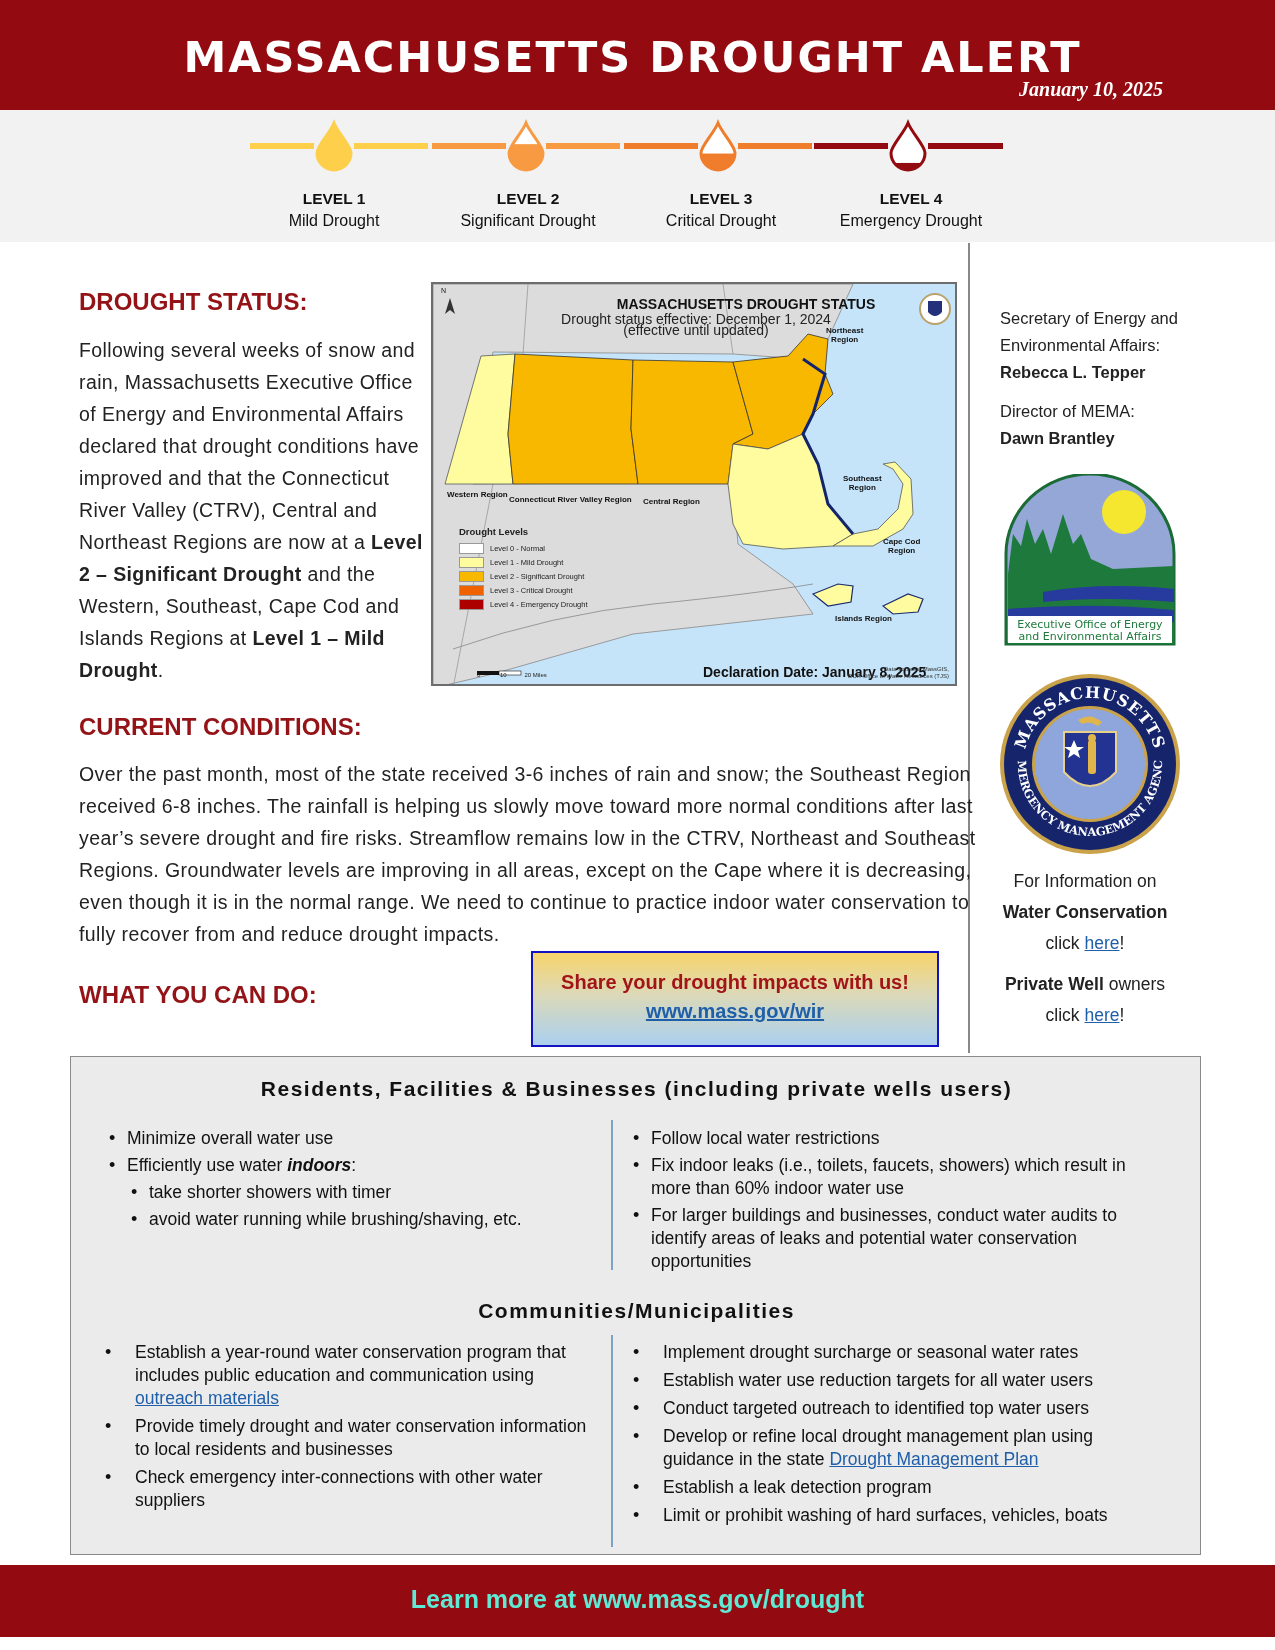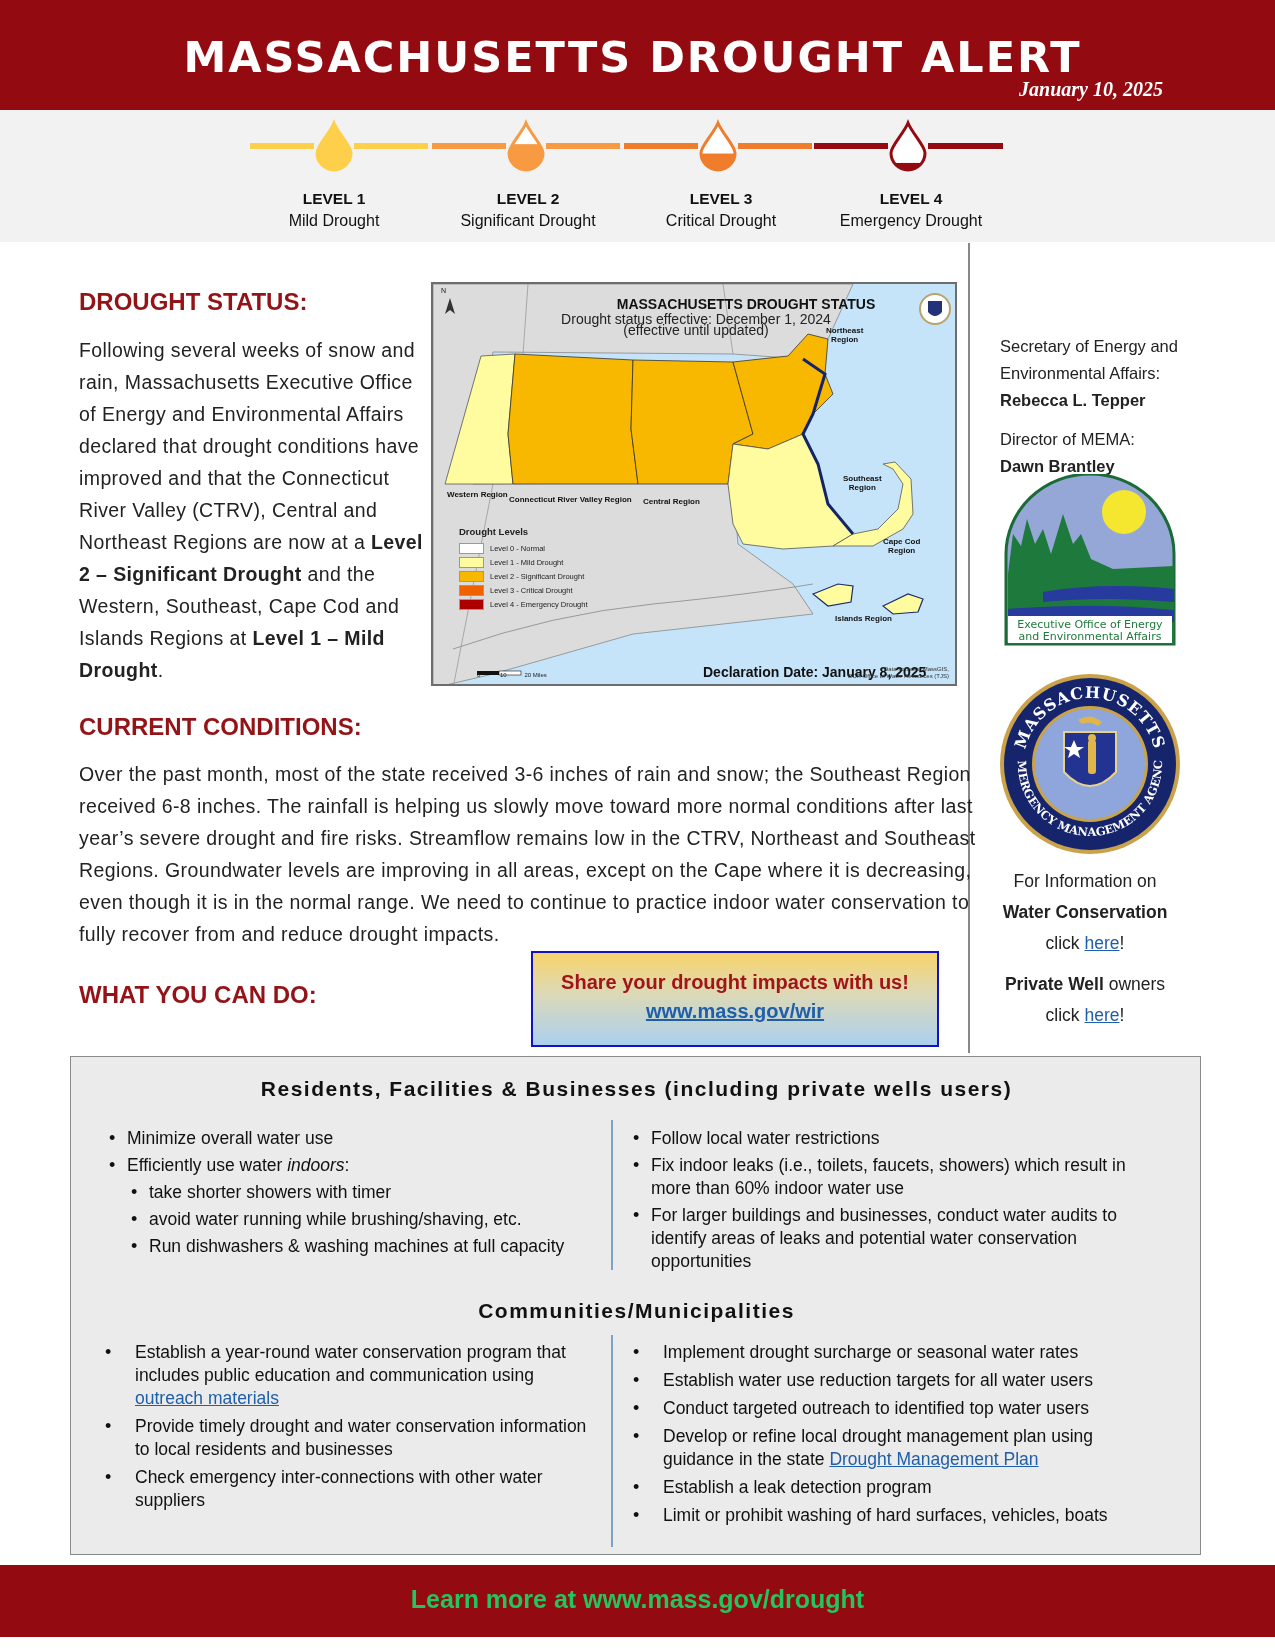--- a/index.html
+++ b/index.html
@@ -56,25 +56,25 @@
   
   .action { position: absolute; left: 70px; top: 1056px; width: 1131px; height: 499px; background: #ebebeb; border: 1.5px solid #8a8a8a; }
   .box-head { position: absolute; left: 0; width: 1131px; text-align: center; font-weight: bold; font-size: 21px; letter-spacing: 1.5px; color: #111; }
   .col-div { position: absolute; width: 2px; background: #7ea1c7; }
   ul.blist { position: absolute; list-style: none; font-size: 17.5px; line-height: 23px; color: #111; }
   ul.blist li { position: relative; padding-left: 18px; margin-bottom: 4px; }
   ul.blist li::before { content: "\2022"; position: absolute; left: 0; top: 0; font-size: 18px; }
   ul.blist li.sub { margin-left: 22px; }
   ul.blist.wide li { padding-left: 30px; margin-bottom: 5px; }
   ul.blist.wide li::before { left: 0; }
-  ul.blist i b, ul.blist b i { font-weight: normal; font-style: italic; }
+  ul.blist i b, ul.blist b i { font-weight: bold; font-style: italic; }
 
   
   .footer { position: absolute; left: 0; top: 1565px; width: 1275px; height: 72px; background: #930b10; }
-  .footer-text { position: absolute; left: 0; width: 1275px; top: 20px; text-align: center; color: #22c55e; font-weight: bold; font-size: 25px; }
+  .footer-text { position: absolute; left: 0; width: 1275px; top: 20px; text-align: center; color: #5eead4; font-weight: bold; font-size: 25px; }
 </style>
 </head>
 <body>
 
 <div class="header">
   <div class="header-title">MASSACHUSETTS DROUGHT ALERT</div>
   <div class="header-date">January 10, 2025</div>
 </div>
 
 <div class="levels">
@@ -228,21 +228,21 @@
     <span style="margin-left:16px">20</span>
     <span>Miles</span>
   </div>
   <div class="map-decl">Declaration Date: January 8, 2025</div>
   <div class="map-src">
     <div>Data sources: MassGIS,</div>
     <div>DCR Office of Water Resources (TJS)</div>
   </div>
 </div>
 
-<div class="side-text" style="top:305px;margin-top:28px;">
+<div class="side-text" style="top:305px;">
   <div>Secretary of Energy and</div>
   <div>Environmental Affairs:</div>
   <div><b>Rebecca L. Tepper</b></div>
   <div style="margin-top:12px">Director of MEMA:</div>
   <div><b>Dawn Brantley</b></div>
 </div>
 
 <svg style="position:absolute; left:1003px; top:474px;" width="174" height="172" viewBox="0 0 174 172">
   <path d="M3 170 L3 80 A84 80 0 0 1 171 80 L171 170 Z" fill="#94a7d7" stroke="#1a6b35" stroke-width="3"></path>
   <circle cx="121" cy="38" r="22" fill="#f5e630"></circle>
@@ -291,21 +291,20 @@
 </div>
 
 <div class="action">
   <div class="box-head" style="top:20px">Residents, Facilities &amp; Businesses (including private wells users)</div>
   <div class="col-div" style="left:540px; top:63px; height:150px;"></div>
   <ul class="blist" style="left:38px; top:70px; width:500px;">
     <li>Minimize overall water use</li>
     <li><span>Efficiently use water </span><b><i>indoors</i></b><span>:</span></li>
     <li class="sub">take shorter showers with timer</li>
     <li class="sub">avoid water running while brushing/shaving, etc.</li>
-    <li class="sub">Run dishwashers &amp; washing machines at full capacity</li>
   </ul>
   <ul class="blist" style="left:562px; top:70px; width:520px;">
     <li>Follow local water restrictions</li>
     <li>Fix indoor leaks (i.e., toilets, faucets, showers) which result in more than 60% indoor water use</li>
     <li>For larger buildings and businesses, conduct water audits to identify areas of leaks and potential water conservation opportunities</li>
   </ul>
 
   <div class="box-head" style="top:242px">Communities/Municipalities</div>
   <div class="col-div" style="left:540px; top:278px; height:212px;"></div>
   <ul class="blist wide" style="left:34px; top:284px; width:490px;">

